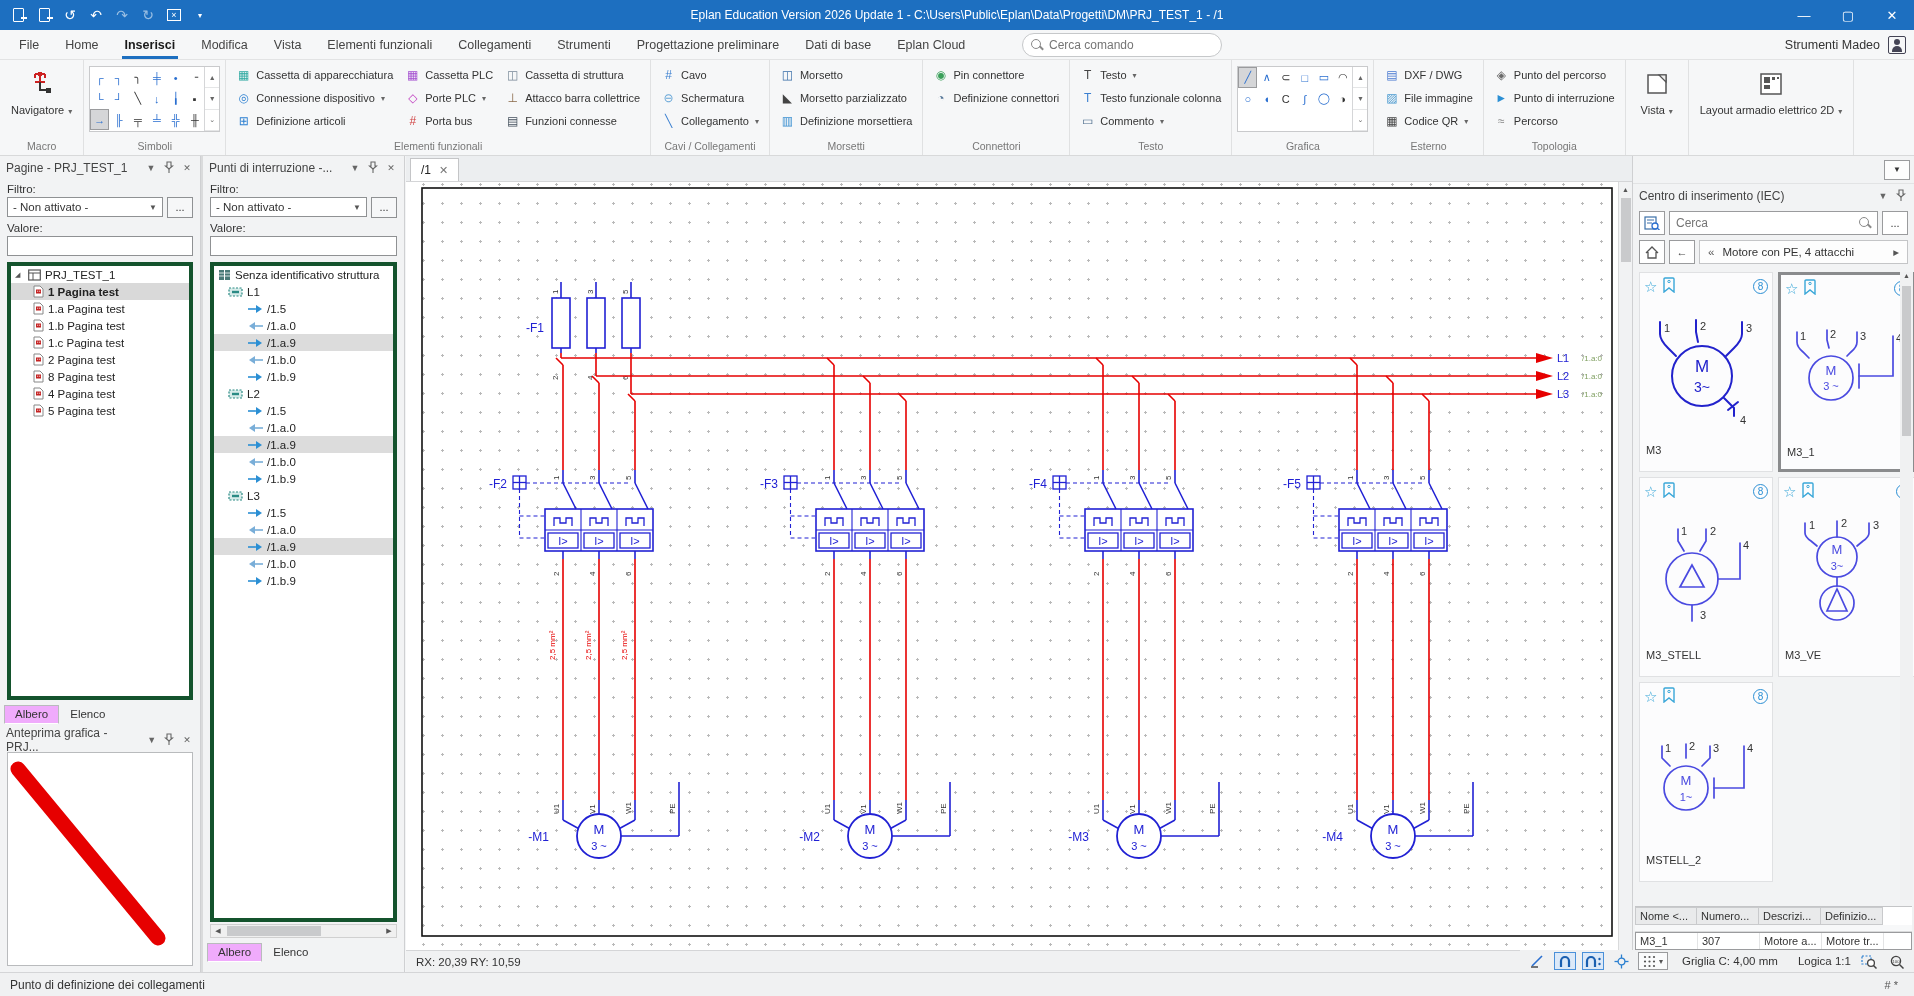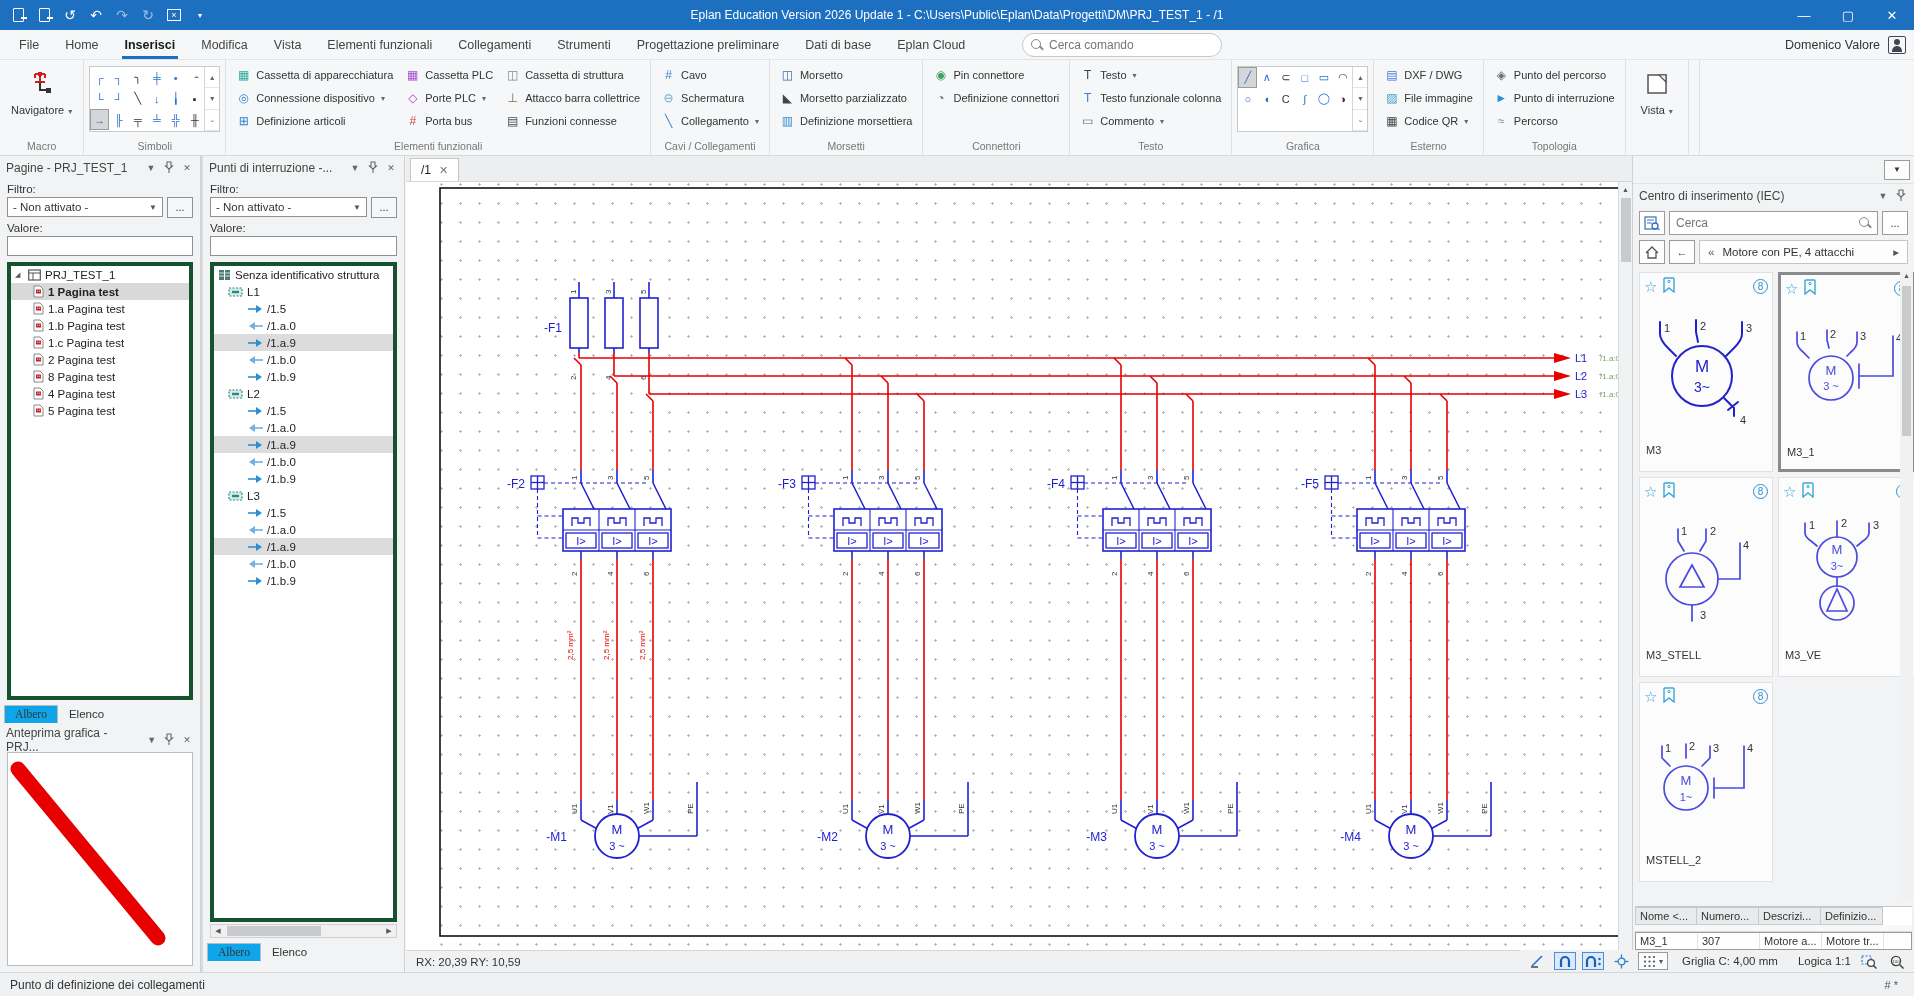--- a/index.html
+++ b/index.html
@@ -73,34 +73,34 @@
   .treebox { background:#fff; border:4px solid #14532d; margin:5px 7px 0; overflow:hidden; position:relative; }
   .p-pagine .treebox { height:438px; }
   .p-bp .treebox { height:660px; }
   .trow { display:flex; align-items:center; gap:4px; height:17px; padding-left:4px; font-size:11.5px; color:#222; cursor:pointer; white-space:nowrap; }
   .trow.sel { background:#d9d9d9; font-weight:bold; }
   .trow.hsel { background:#dcdcdc; }
   .texp { width:9px; font-size:7px; color:#555; }
   .ticon { flex:0 0 auto; display:flex; }
   .ptabs { display:flex; align-items:flex-end; height:22px; padding-left:4px; gap:0; margin-top:2px; }
   .ptab { padding:2px 10px 3px; font-size:11.5px; color:#333; border:1px solid transparent; cursor:pointer; }
-  .ptab.active { background:#0ea5e9; border-color:#b9bbbd; border-bottom-color:#fff;font-family:Liberation Serif, serif; }
+  .ptab.active { background:#f0abfc; border-color:#b9bbbd; border-bottom-color:#fff; }
   .hscroll { display:flex; align-items:center; height:14px; margin:2px 7px 0; background:#f0f0f0; border:1px solid #d0d0d0; }
   .hscroll .ar { width:14px; height:100%; font-size:7px; color:#555; display:flex; align-items:center; justify-content:center; cursor:pointer; }
   .hscroll .track { flex:1; position:relative; height:100%; }
   .hscroll .thumb { position:absolute; left:2px; top:1px; height:10px; width:60%; background:#c9cacc; cursor:pointer; }
   .anthead { height:24px; display:flex; align-items:center; padding:0 6px; font-size:12px; color:#444; gap:4px; margin-top:4px; }
   .antbox { flex:1; background:#fff; border:1px solid #b9bbbd; margin:0 7px 6px; position:relative; }
 
   
   .canvas-col { position:absolute; left:406px; top:0; width:1226px; height:100%; display:flex; flex-direction:column; background:#fff; }
   .tabrow { height:26px; background:#eceef0; border-bottom:1px solid #d4d5d7; display:flex; align-items:flex-end; padding-left:4px; }
   .dtab { height:23px; background:#fff; border:1px solid #c4c5c7; border-bottom:none; display:flex; align-items:center; gap:8px; padding:0 10px; font-size:12px; color:#222; cursor:pointer; }
   .dtab .x { color:#777; font-size:11px; cursor:pointer; }
-  .canvas-wrap { flex:1; display:flex; min-height:0;padding-left:18px; }
+  .canvas-wrap { flex:1; display:flex; min-height:0; }
   .canvas { flex:1; position:relative; background-color:#fff; background-image:radial-gradient(#b9b9b9 1px, transparent 1.2px); background-size:19px 19px; background-position:8px 12px; overflow:hidden; cursor:crosshair; }
   .vscroll { width:14px; background:#f1f2f3; border-left:1px solid #d9dadb; display:flex; flex-direction:column; align-items:center; }
   .vscroll .ar { height:14px; width:100%; font-size:7px; color:#555; display:flex; align-items:center; justify-content:center; cursor:pointer; }
   .vscroll .vthumb { width:10px; height:64px; background:#c9cacc; margin-top:2px; cursor:pointer; }
   .rxbar { height:22px; background:#f0f1f2; border-top:1px solid #d4d5d7; display:flex; align-items:center; padding-left:10px; font-size:11.5px; color:#333; }
 
   
   .p-right { position:absolute; right:0; top:0; width:282px; height:100%; background:#f2f3f4; border-left:1px solid #cfd0d2; display:flex; flex-direction:column; }
   .rtopstrip { height:28px; display:flex; justify-content:flex-end; align-items:center; padding:2px 4px; border-bottom:1px solid #e2e3e4; }
   .collapsebtn { width:26px; height:20px; border:1px solid #9a9b9d; background:#fdfdfd; font-size:8px; display:flex; align-items:center; justify-content:center; cursor:pointer; }
@@ -188,21 +188,21 @@
         <div class="mtab">Strumenti</div>
         <div class="mtab">Progettazione preliminare</div>
         <div class="mtab">Dati di base</div>
         <div class="mtab">Eplan Cloud</div>
       </div>
     <div class="cmdsearch">
       <span class="mag"></span>
       <input placeholder="Cerca comando" style="">
     </div>
     <div class="user">
-      <span>Domenico Valore</span>
+      <span>Strumenti Madeo</span>
       <span class="personicon"></span>
     </div>
   </div>
 
   <div class="ribbon" id="ribbon">
       <div class="rgroup">
        <div class="rgroup-items">
           <div class="rbig">
       <div class="rbig-icon">
               <svg width="26" height="28" viewBox="0 0 26 28">
@@ -450,20 +450,34 @@
                 <rect x="4" y="4" width="18" height="18" fill="#fff" stroke="#555" stroke-width="1.5"></rect>
                 <path d="M15,4 L22,11 L22,4 Z" fill="#eee" stroke="#555" stroke-width="1.2"></path>
               </svg>
             </div>
       <div class="rbig-label">Vista <span class="dd">▾</span></div>
           </div>
         </div>
        <div class="rgroup-label"></div>
       </div>
       <div class="rgroup">
+       <div class="rgroup-items">
+          <div class="rbig">
+      <div class="rbig-icon">
+              <svg width="26" height="26" viewBox="0 0 26 26">
+                <rect x="3" y="3" width="20" height="20" fill="#fff" stroke="#555" stroke-width="1.5"></rect>
+                <rect x="6" y="6" width="6" height="6" fill="#555"></rect>
+                <rect x="14" y="6" width="3" height="3" fill="#555"></rect>
+                <rect x="19" y="6" width="2" height="2" fill="#555"></rect>
+                <rect x="6" y="14" width="6" height="4" fill="#555"></rect>
+              </svg>
+            </div>
+      <div class="rbig-label">Layout armadio elettrico 2D <span class="dd">▾</span></div>
+          </div>
+        </div>
        <div class="rgroup-label"></div>
       </div>
     </div>
 
   <div class="main">
 
     <div class="panel p-pagine">
       <div class="phead">
         <span class="ptitle">Pagine - PRJ_TEST_1</span>
         <span class="phico">▼</span>

